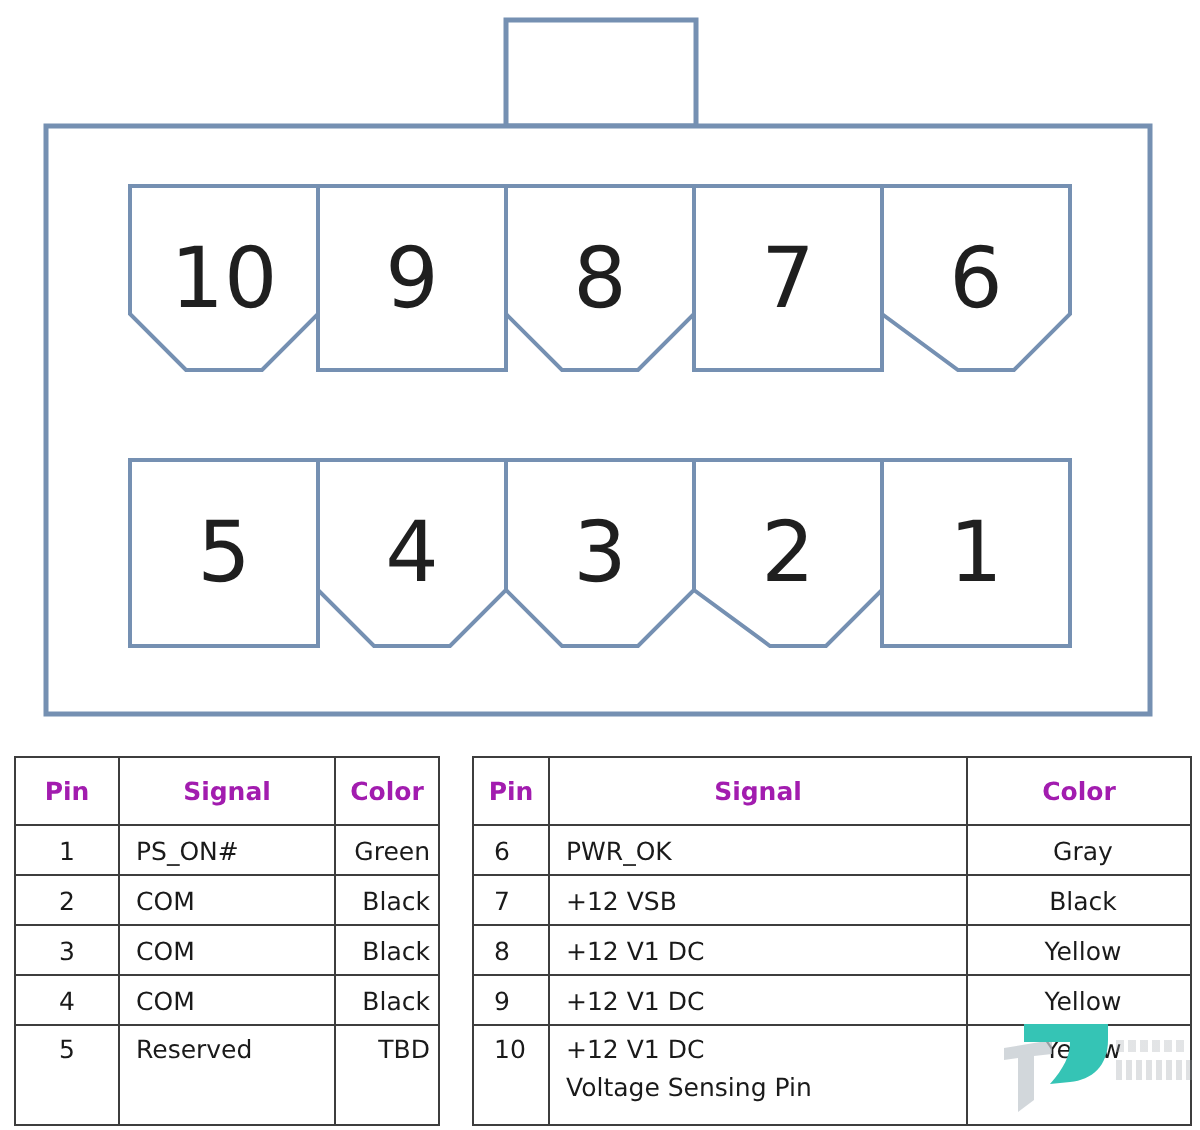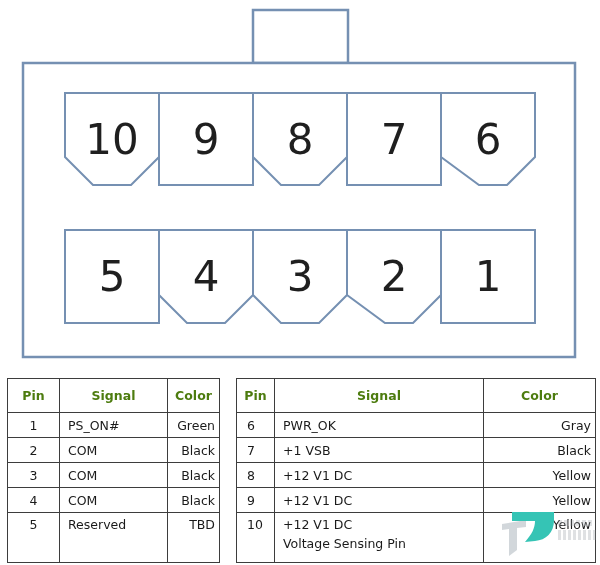--- a/index.html
+++ b/index.html
@@ -27,34 +27,34 @@
     color:#1a1a1a;
   }
   th,td{
     border:1.5px solid #3d3d3d;
     padding:0 4px;
     overflow:hidden;
     white-space:nowrap;
   }
   th{
     height:33px;
-    color:#4d7c0f;
+    color:#a21caf;
     font-weight:bold;
     text-align:center;
     vertical-align:middle;
   }
   td{height:24px;vertical-align:middle;}
   tr.tall td{height:45px;vertical-align:top;padding-top:4px;}
   .t-left{width:212px;}
   .t-right{width:359px;}
   .col-pin-c{text-align:center;}
   .col-pin-l{text-align:left;padding-left:10px;}
   .col-sig{text-align:left;padding-left:8px;}
   .col-color-c{text-align:right;}
-  .col-color-l{text-align:right;padding-left:8px;}
+  .col-color-l{text-align:center;padding-left:8px;}
   .sig-line2{display:block;margin-top:4px;}
   
   .watermark{
     position:absolute;left:498px;top:508px;
     width:100px;height:52px;z-index:5;
     pointer-events:none;
   }
   .wm-text{
     position:absolute;left:60px;opacity:.28;
   }
@@ -161,21 +161,21 @@
       </tr>
     </thead>
     <tbody>
       <tr>
         <td class="col-pin-l">6</td>
         <td class="col-sig">PWR_OK</td>
         <td class="col-color-l">Gray</td>
       </tr>
       <tr>
         <td class="col-pin-l">7</td>
-        <td class="col-sig">+1 VSB</td>
+        <td class="col-sig">+12 VSB</td>
         <td class="col-color-l">Black</td>
       </tr>
       <tr>
         <td class="col-pin-l">8</td>
         <td class="col-sig">+12 V1 DC</td>
         <td class="col-color-l">Yellow</td>
       </tr>
       <tr>
         <td class="col-pin-l">9</td>
         <td class="col-sig">+12 V1 DC</td>

